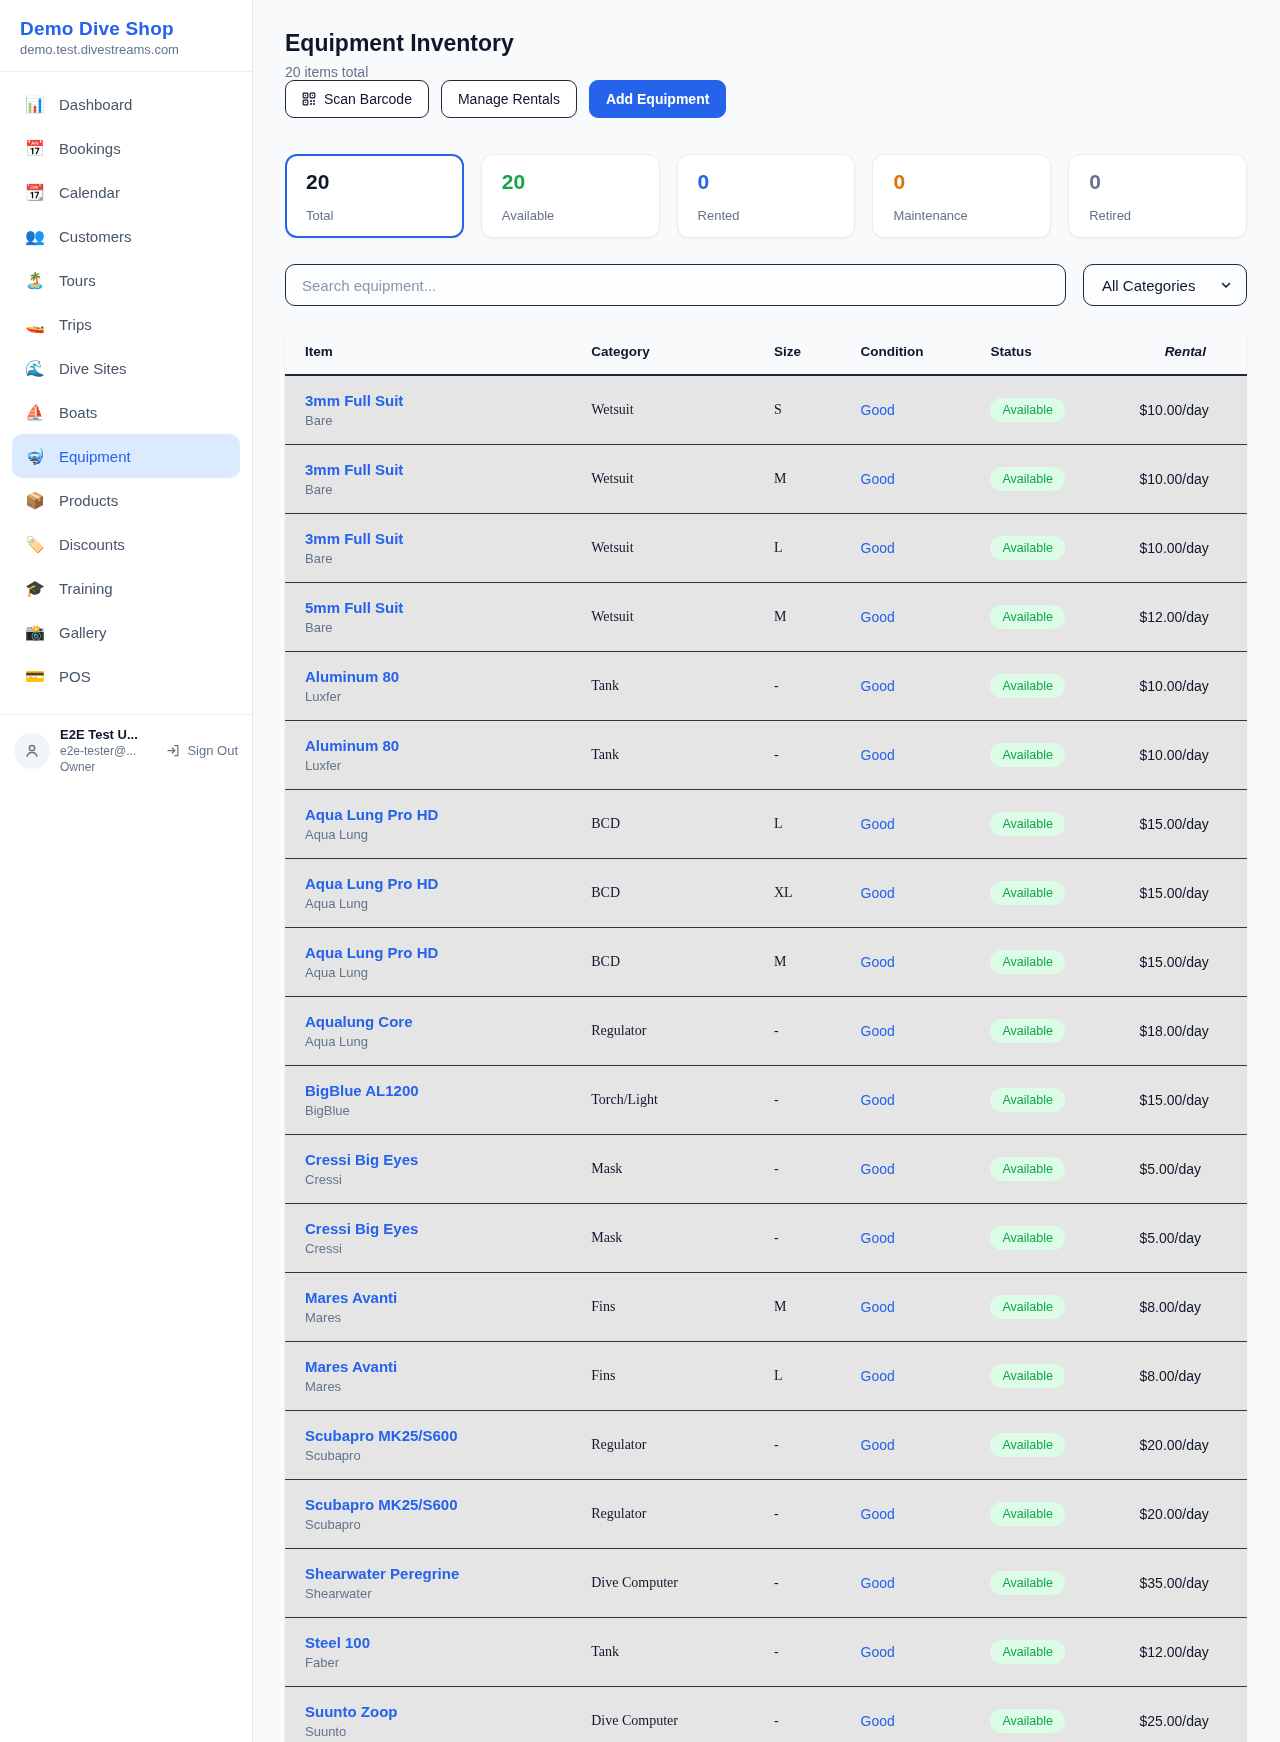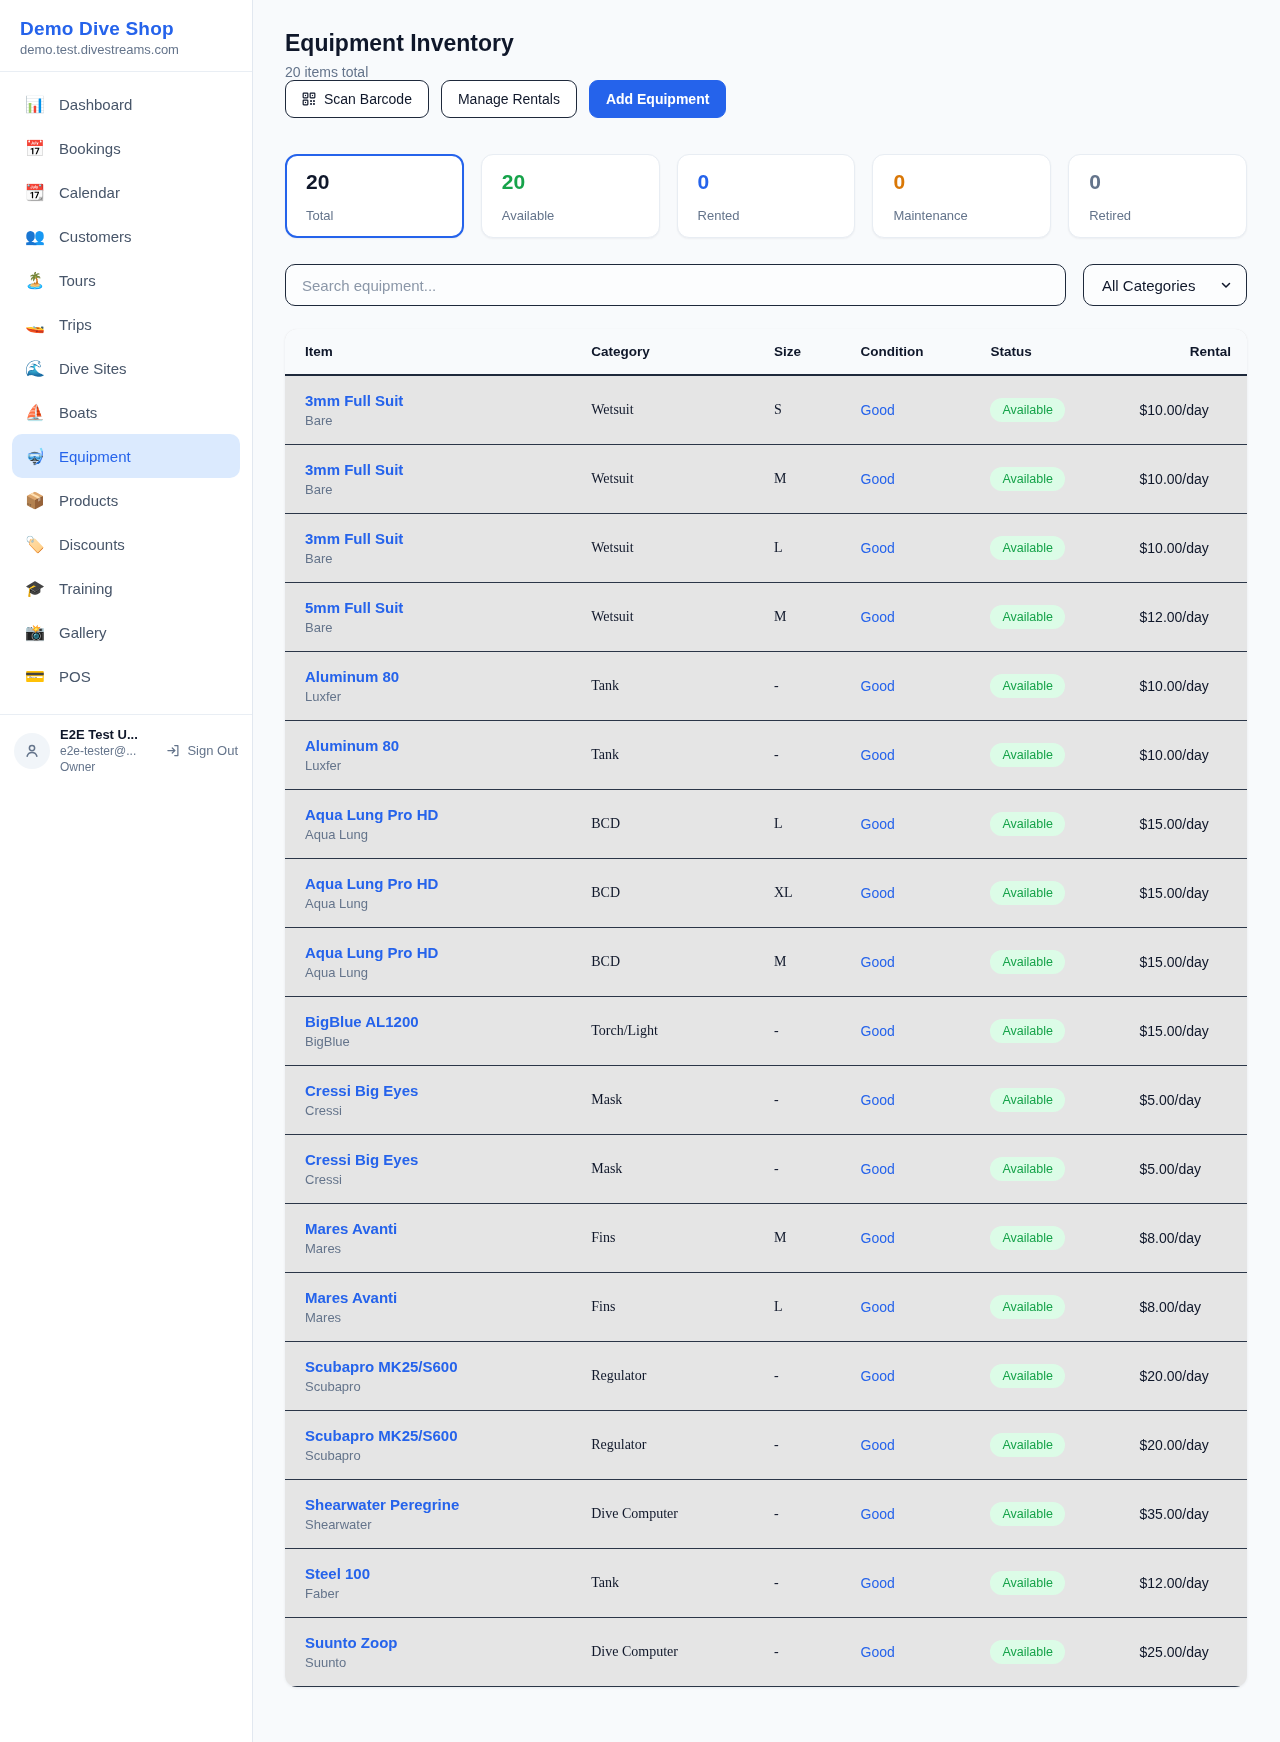--- a/index.html
+++ b/index.html
@@ -89,21 +89,21 @@
   .table-card {
     margin-top:23px; background:#e5e5e5; border-radius:12px; overflow:hidden;
     box-shadow:0 1px 3px rgba(15,23,42,.07);
   }
   table { width:100%; border-collapse:collapse; }
   thead th {
     background:#f8fafc; text-align:left; font-size:13.5px; font-weight:700;
     color:#0f172a; padding:15px 8px; border-bottom:2px solid #1e293b;
   }
   thead th:first-child { padding-left:20px; }
-  thead th:last-child { text-align:right; padding-right:16px; }
+  thead th:last-child { text-align:center; padding-right:16px;font-style:italic; }
   tbody td { padding:12px 8px; border-bottom:1px solid #2b3648; vertical-align:middle; height:69px; }
   tbody td:first-child { padding-left:20px; }
   tbody td:last-child { text-align:left; padding-right:16px; }
   .item-name { color:#2563eb; font-size:15px; font-weight:600; cursor:pointer; }
   .item-brand { color:#64748b; font-size:13px; margin-top:4px; }
   .cell-plain { font-size:14px; color:#0f172a;font-family:Liberation Serif, serif; }
   .cond-link { font-size:14px; color:#2563eb; cursor:pointer; }
   .badge {
     display:inline-block; background:#dcfce7; color:#16a34a;
     font-size:12.5px; padding:5px 12px; border-radius:999px;
@@ -413,20 +413,31 @@
                 <div class="item-name">Aqua Lung Pro HD</div>
                 <div class="item-brand">Aqua Lung</div>
               </td>
               <td class="cell-plain">BCD</td>
               <td class="cell-plain">M</td>
               <td><span class="cond-link">Good</span></td>
               <td><span class="badge">Available</span></td>
               <td><span class="rental">$15.00/day</span></td>
             </tr>
 
+            <tr>
+              <td>
+                <div class="item-name">Aqualung Core</div>
+                <div class="item-brand">Aqua Lung</div>
+              </td>
+              <td class="cell-plain">Regulator</td>
+              <td class="cell-plain">-</td>
+              <td><span class="cond-link">Good</span></td>
+              <td><span class="badge">Available</span></td>
+              <td><span class="rental">$18.00/day</span></td>
+            </tr>
 
             <tr>
               <td>
                 <div class="item-name">BigBlue AL1200</div>
                 <div class="item-brand">BigBlue</div>
               </td>
               <td class="cell-plain">Torch/Light</td>
               <td class="cell-plain">-</td>
               <td><span class="cond-link">Good</span></td>
               <td><span class="badge">Available</span></td>

